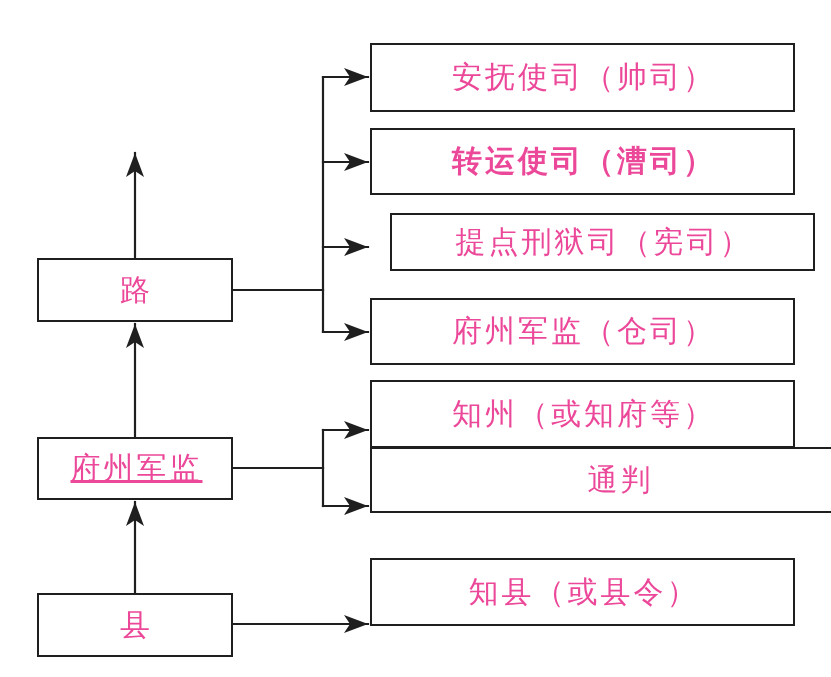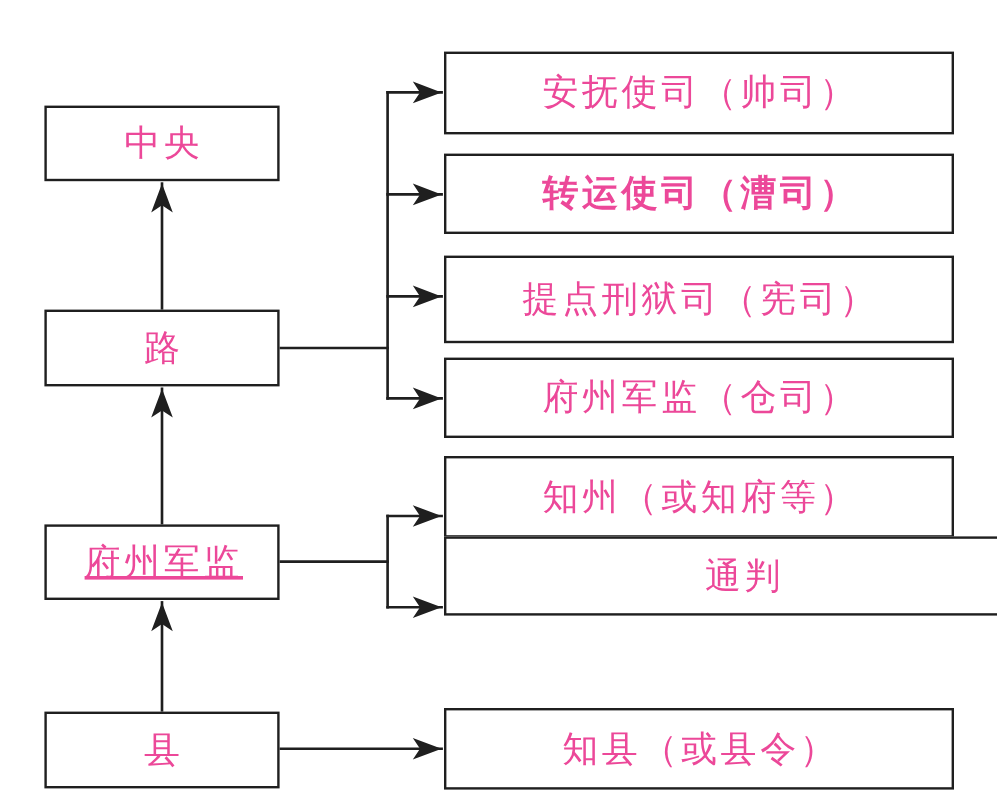--- a/index.html
+++ b/index.html
@@ -58,35 +58,34 @@
 
       <path d="M233,468 L323,468"></path>
       <path d="M323,430 L323,506"></path>
       <path d="M323,430 L368,430" marker-end="url(#arrowhead)"></path>
       <path d="M323,506 L368,506" marker-end="url(#arrowhead)"></path>
 
       <path d="M233,624 L368,624" marker-end="url(#arrowhead)"></path>
     </g>
   </svg>
 
-  <div class="node" style="left:37px; top:88px; width:196px; height:63px;">中央</div>
 
   <div class="node" style="left:37px; top:258px; width:196px; height:64px;">路</div>
 
   <div class="node" style="left:37px; top:437px; width:196px; height:63px;text-decoration:underline;">府州军监</div>
 
   <div class="node" style="left:37px; top:593px; width:196px; height:64px;">县</div>
 
   <div class="node" style="left:370px; top:43px; width:425px; height:69px;">安抚使司（帅司）</div>
 
   <div class="node" style="left:370px; top:128px; width:425px; height:67px;font-weight:bold;">转运使司（漕司）</div>
 
-  <div class="node" style="left:370px; top:213px; width:425px; height:73px;">提点刑狱司（宪司）</div>
+  <div class="node" style="left:390px; top:213px; width:425px; height:58px;">提点刑狱司（宪司）</div>
 
   <div class="node" style="left:370px; top:298px; width:425px; height:67px;">府州军监（仓司）</div>
 
   <div class="node" style="left:370px; top:380px; width:425px; height:68px;">知州（或知府等）</div>
 
   <div class="node" style="left:370px; top:447px; width:498px; height:66px;">通判</div>
 
-  <div class="node" style="left:370px; top:590px; width:425px; height:68px;">知县（或县令）</div>
+  <div class="node" style="left:370px; top:558px; width:425px; height:68px;">知县（或县令）</div>
 
 </div>
 
 </body></html>

